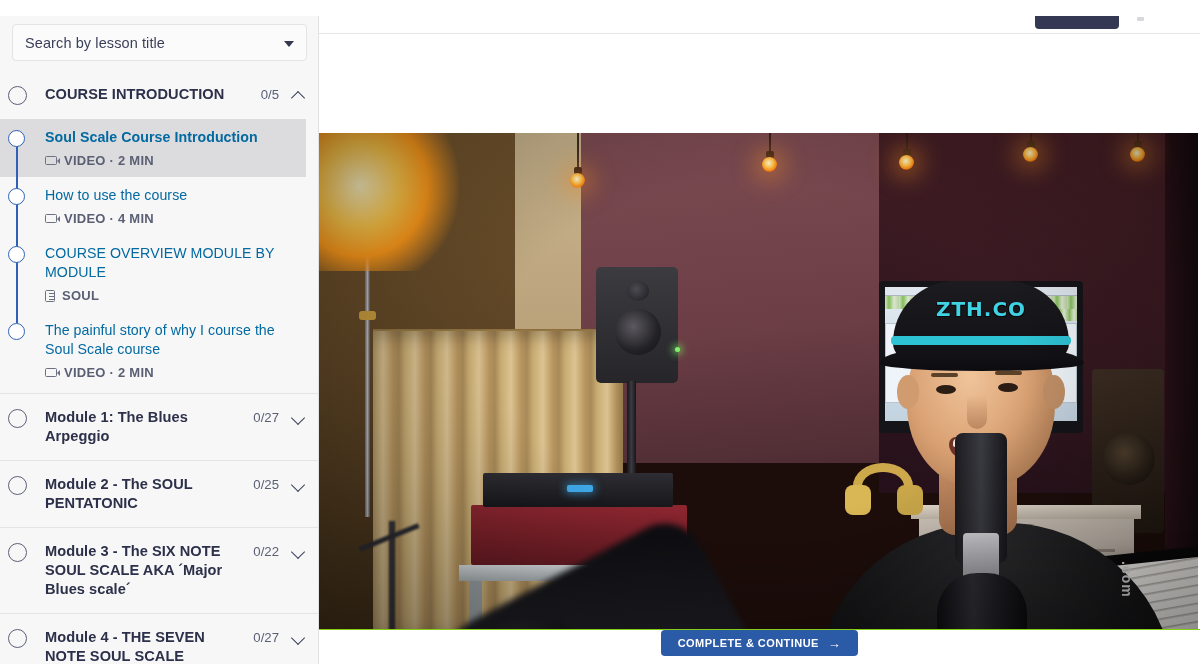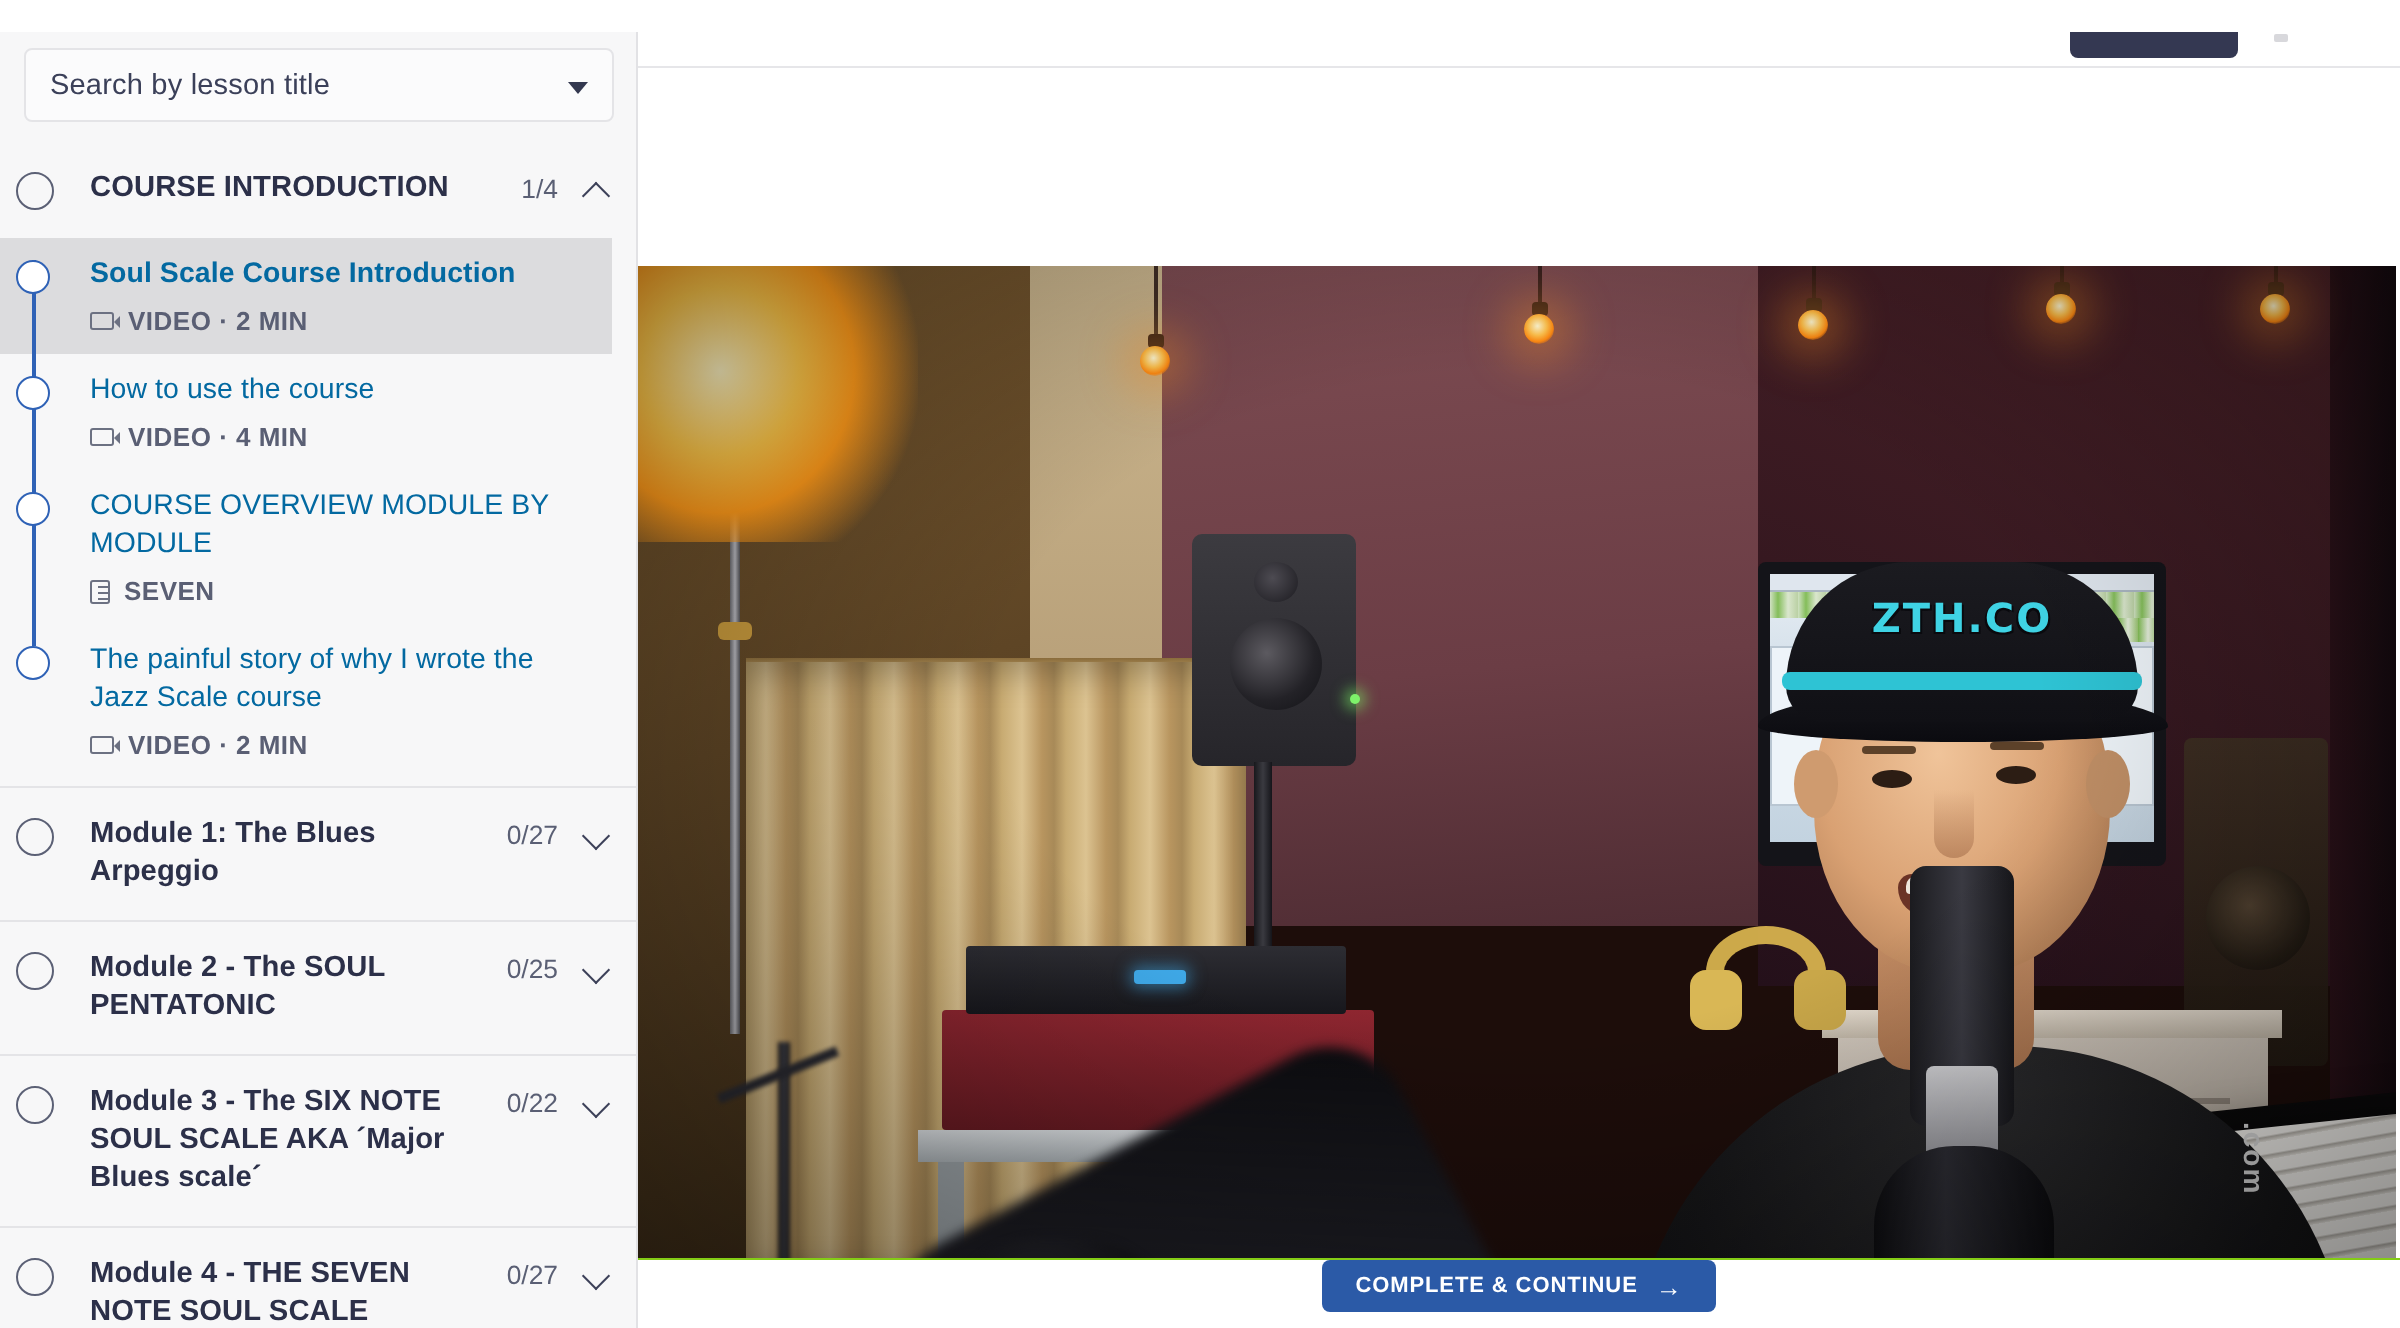--- a/index.html
+++ b/index.html
@@ -588,21 +588,21 @@
         <div class="search-select">
           <span class="placeholder">Search by lesson title</span>
           <span class="caret-down"></span>
         </div>
       </div>
 
       <div class="section">
         <div class="section-row">
           <span class="ring"></span>
           <span class="sec-title">COURSE INTRODUCTION</span>
-          <span class="sec-count">1/4</span>
+          <span class="sec-count">0/5</span>
           <span class="chev up"></span>
         </div>
         <div class="lessons">
 
           <div class="lesson active">
             <div class="dot-col">
               <span class="dot"></span>
               <span class="rail"></span>
             </div>
             <div class="lesson-body">
@@ -630,32 +630,32 @@
 
           <div class="lesson">
             <div class="dot-col">
               <span class="dot"></span>
               <span class="rail"></span>
             </div>
             <div class="lesson-body">
               <div class="lesson-title">COURSE OVERVIEW MODULE BY MODULE</div>
               <div class="lesson-meta">
                 <span class="meta-icon icon-text"></span>
-                <span class="meta-text">SEVEN</span>
+                <span class="meta-text">SOUL</span>
               </div>
             </div>
           </div>
 
           <div class="lesson last">
             <div class="dot-col">
               <span class="dot"></span>
 
             </div>
             <div class="lesson-body">
-              <div class="lesson-title">The painful story of why I wrote the Jazz Scale course</div>
+              <div class="lesson-title">The painful story of why I course the Soul Scale course</div>
               <div class="lesson-meta">
                 <span class="meta-icon icon-video"></span>
                 <span class="meta-text">VIDEO · 2 MIN</span>
               </div>
             </div>
           </div>
 
         </div>
       </div>
 

